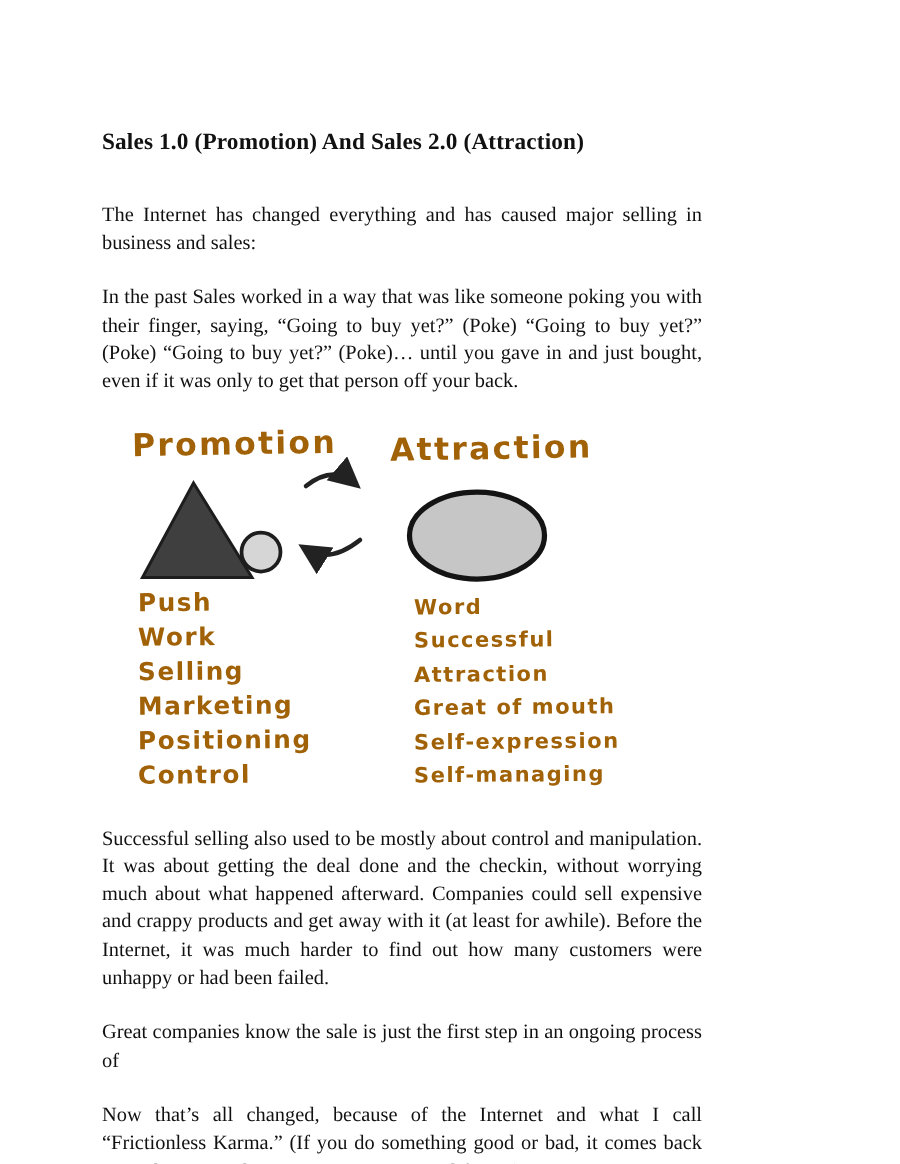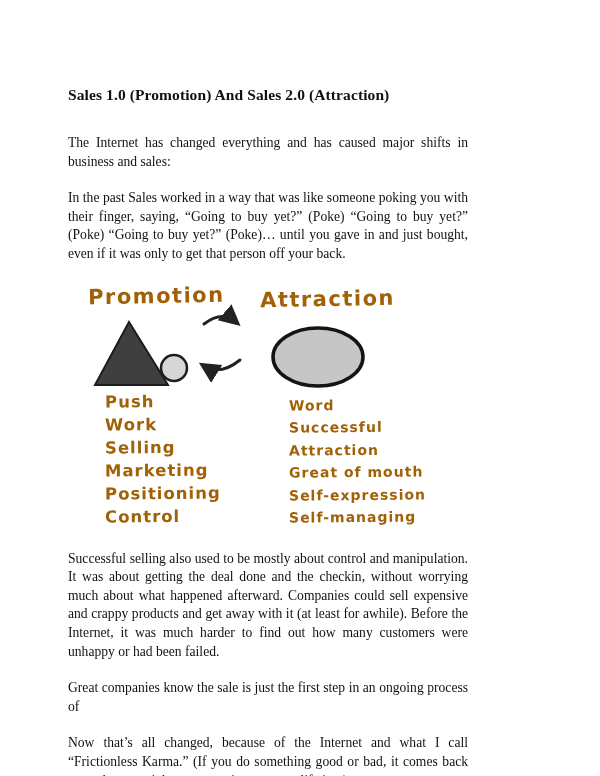--- a/index.html
+++ b/index.html
@@ -40,34 +40,34 @@
   .illus-svg { position: absolute; left: 0; top: 0; }
   .hand-title {
     position: absolute;
     font-size: 21px;
     font-weight: bold;
     letter-spacing: 1.5px;
     transform: rotate(-1deg);
   }
   .hand-title.left  { left: 20px; top: 2px; }
   .hand-title.right { left: 192px; top: 5px; }
-  .hand-list { position: absolute; margin-left: 13px; }
+  .hand-list { position: absolute; }
   .hand-list.left  { left: 24px; top: 108px; font-size: 16.5px; font-weight: bold; }
   .hand-list.right { left: 208px; top: 112px; font-size: 14px;  font-weight: bold; }
   .hand-list .item { line-height: 23px; letter-spacing: 1px; transform: rotate(-0.5deg); }
   .hand-list.right .item { line-height: 22.5px; }
 </style>
 </head>
 <body>
 
 <div class="page">
 
   <h1 class="heading">Sales 1.0 (Promotion) And Sales 2.0 (Attraction)</h1>
 
-  <p class="para">The Internet has changed everything and has caused major shifts in business and sales:</p>
+  <p class="para">The Internet has changed everything and has caused major selling in business and sales:</p>
   <p class="para">In the past Sales worked in a way that was like someone poking you with their finger, saying, “Going to buy yet?” (Poke) “Going to buy yet?” (Poke) “Going to buy yet?” (Poke)… until you gave in and just bought, even if it was only to get that person off your back.</p>
 
   <div class="illustration">
 
     <svg class="illus-svg" width="462" height="262" viewBox="0 0 462 262">
       <defs>
         <marker id="arrowhead" markerWidth="8" markerHeight="8" refX="5" refY="3.5" orient="auto">
           <polygon points="0 0, 7 3.5, 0 7" fill="#222"></polygon>
         </marker>
       </defs>

